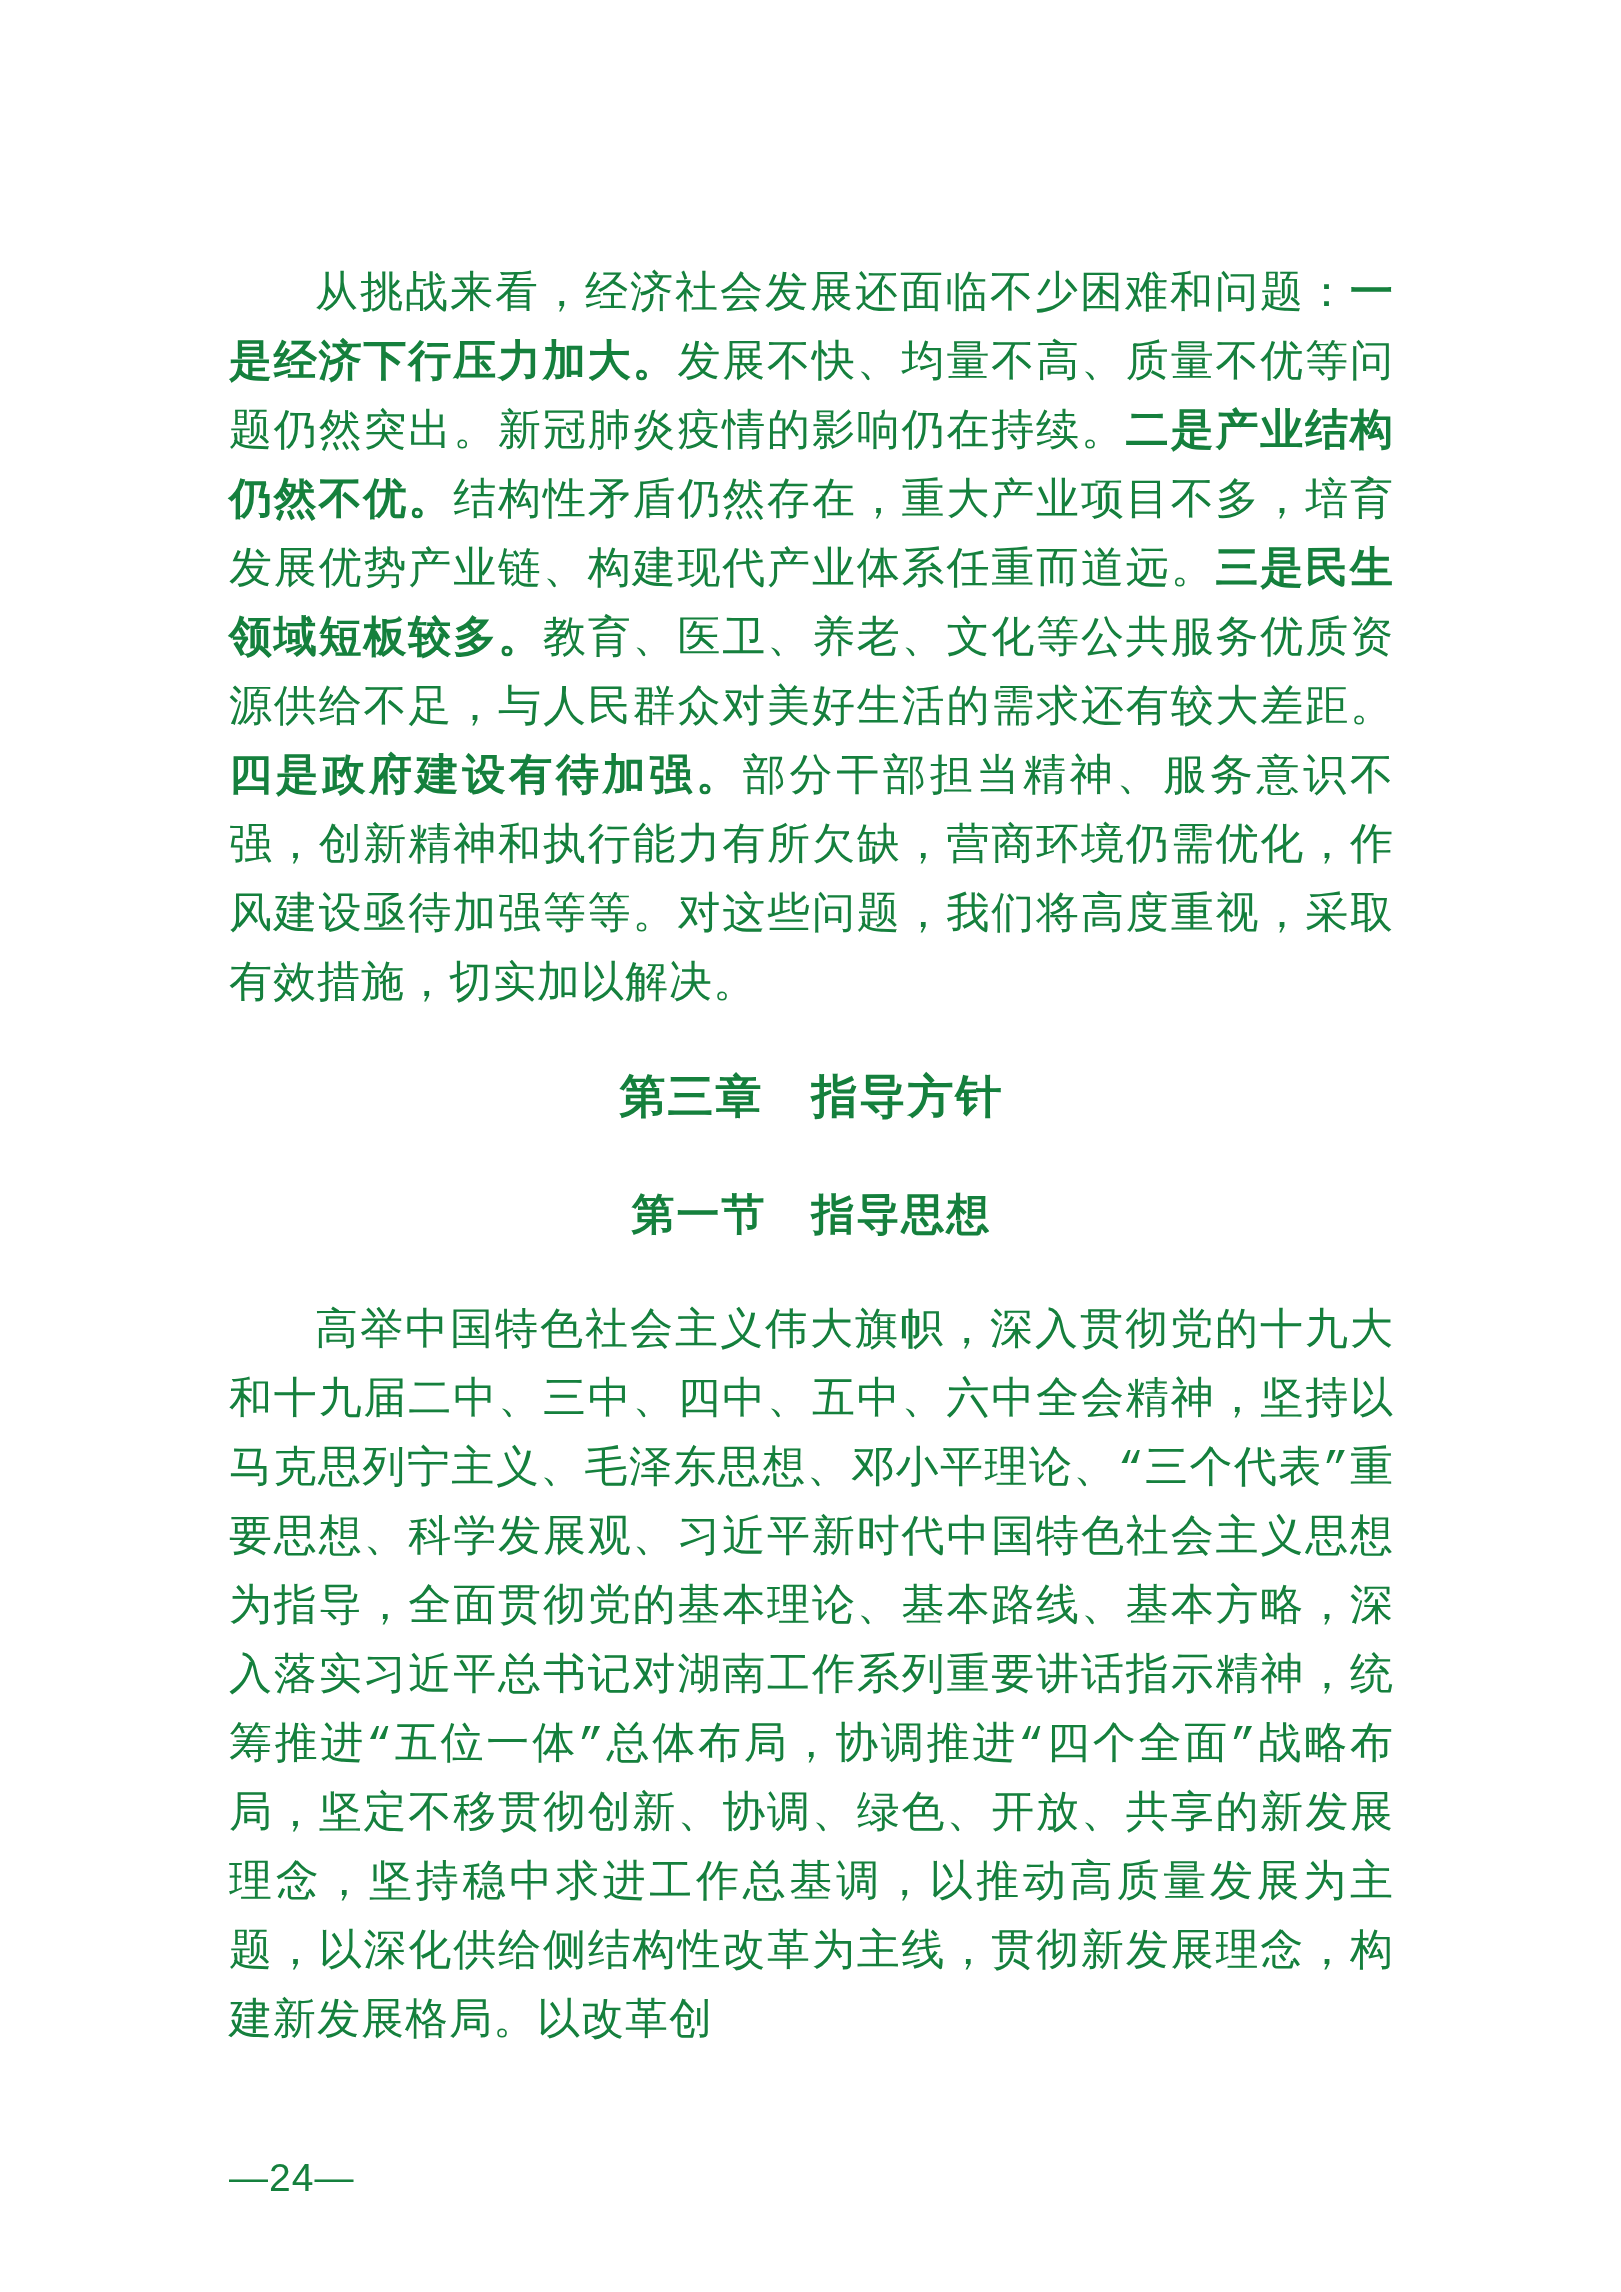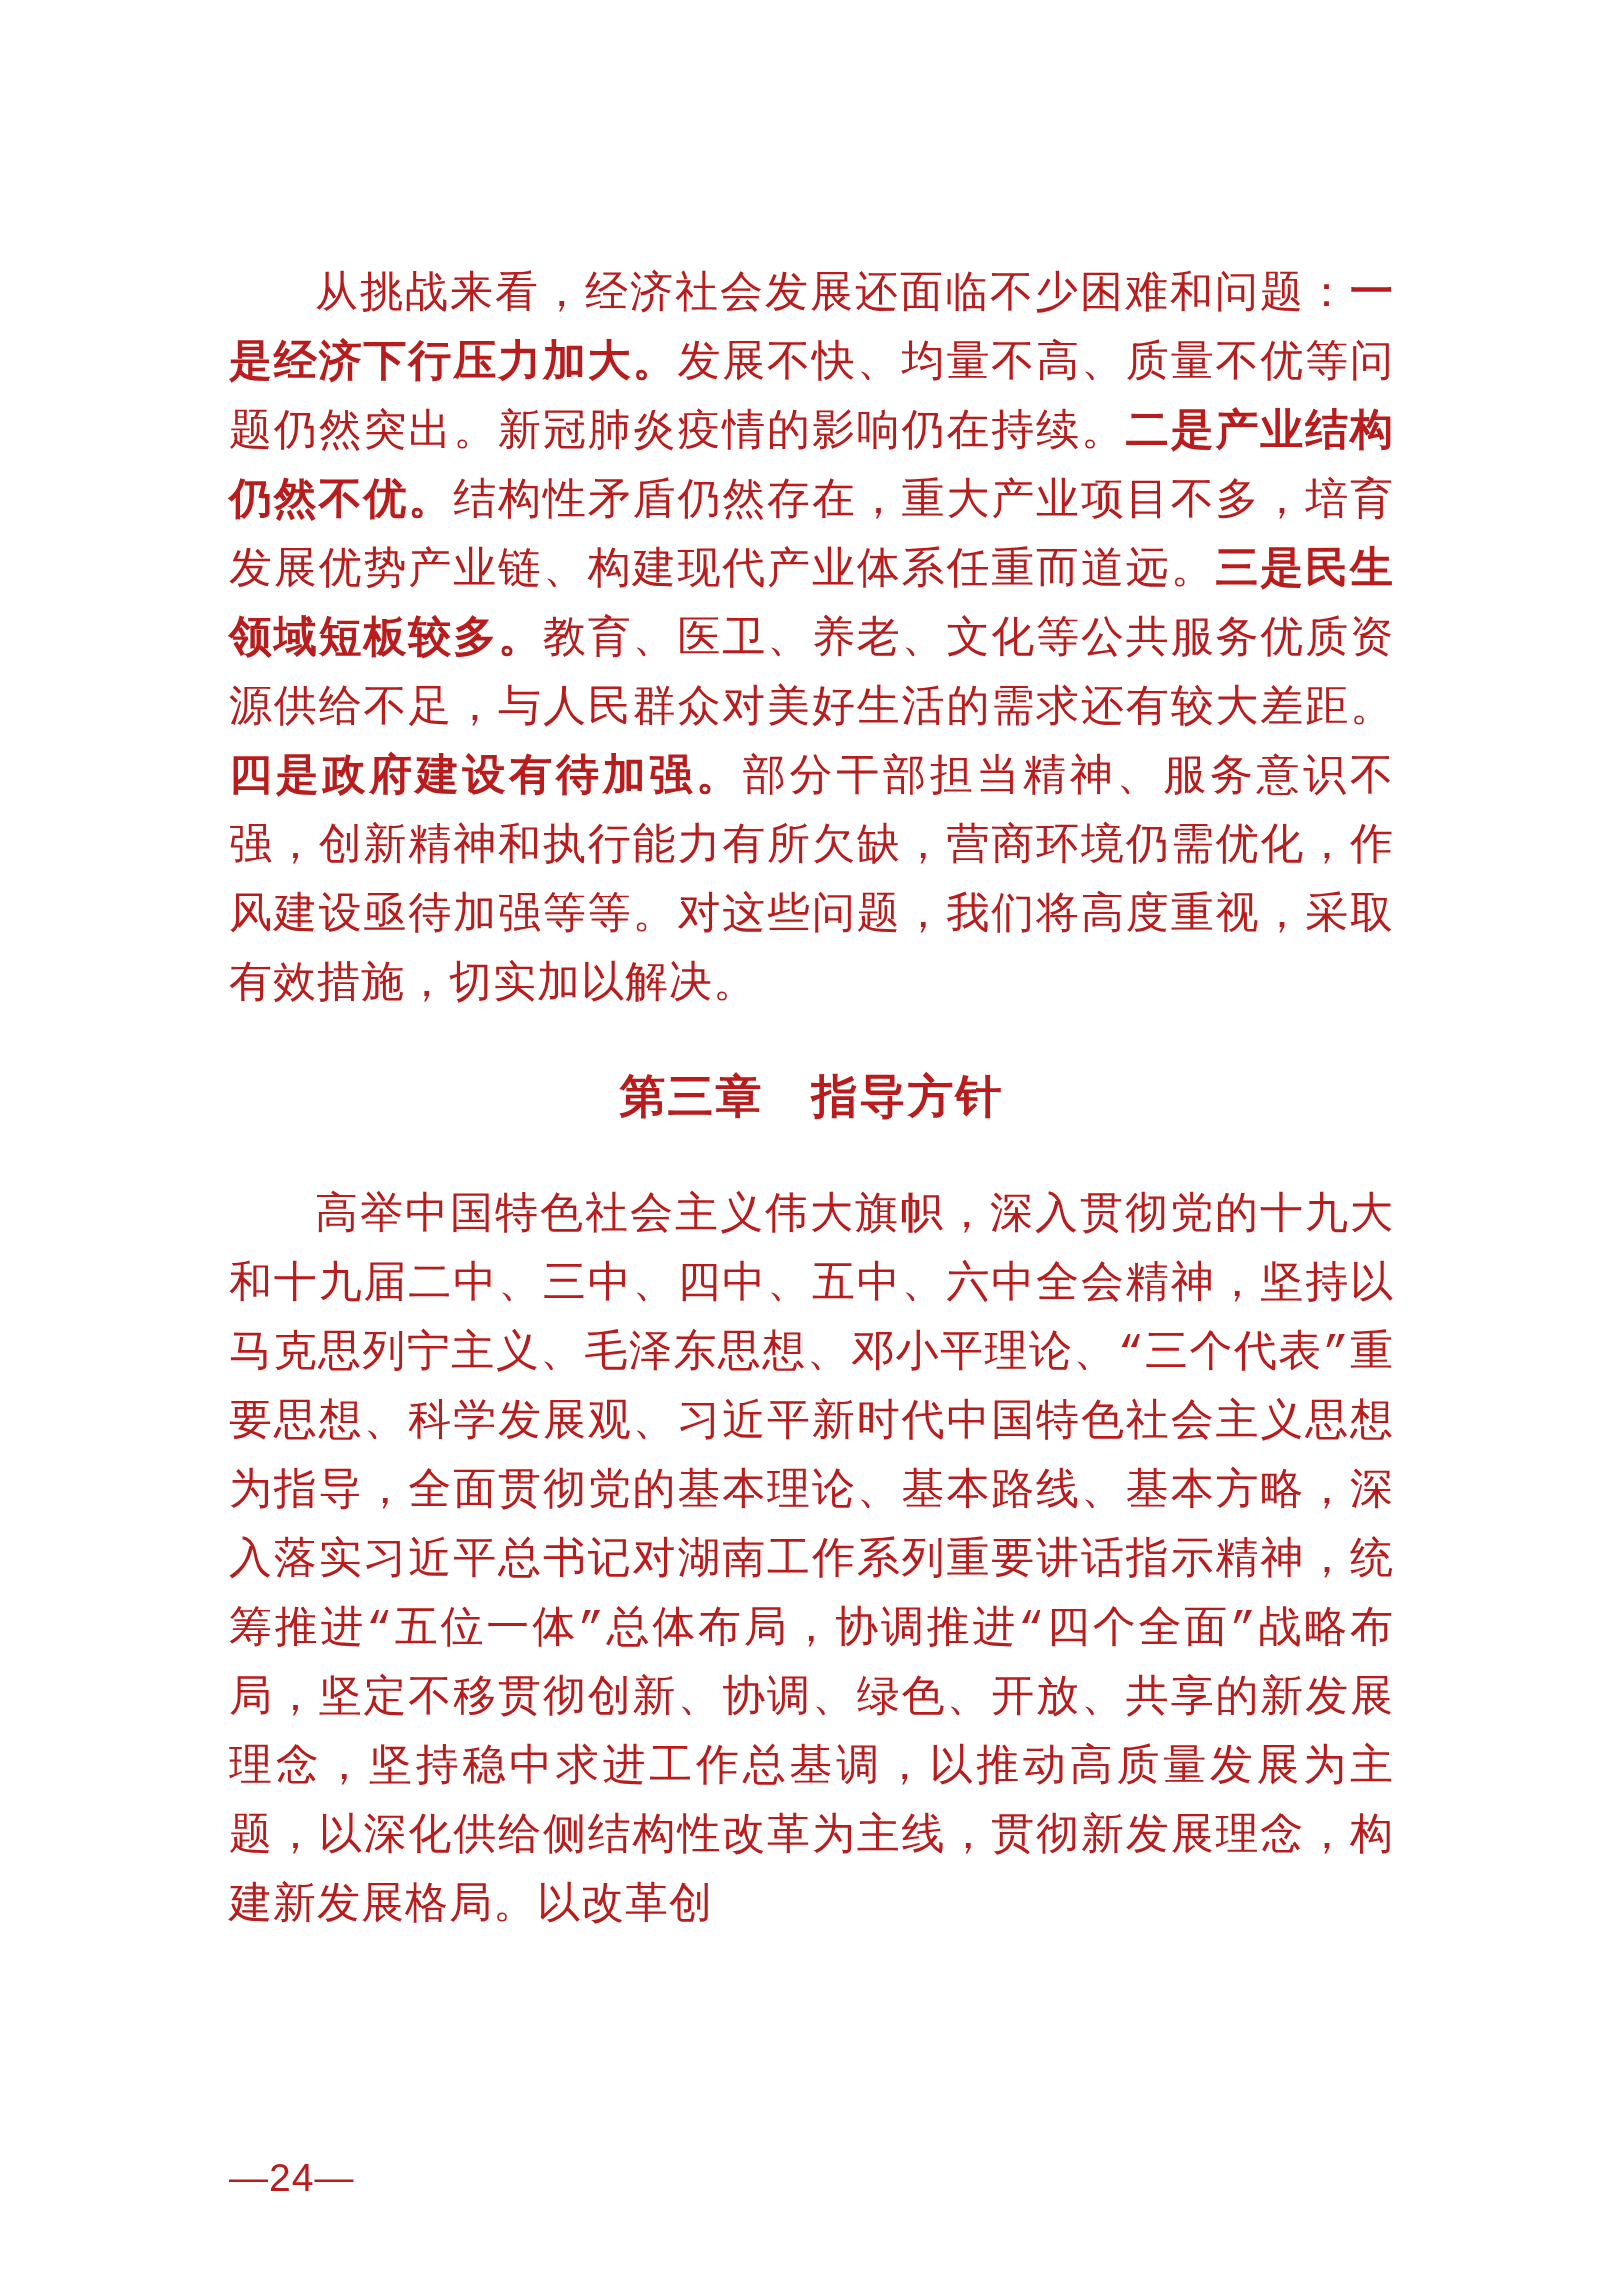--- a/index.html
+++ b/index.html
@@ -8,21 +8,21 @@
     background: #ffffff;
   }
   .page {
     position: relative;
     width: 1621px;
     height: 2293px;
     margin: 0 auto;
     background: #ffffff;
     box-sizing: border-box;
     padding: 257px 227px 0 229px;
-    color: #b91c1c;
+    color: #15803d;
     font-family: "Liberation Serif", "DejaVu Serif", serif;
   }
   .body-text {
     margin: 0;
     font-size: 43px;
     line-height: 69px;
     text-align: justify;
     text-justify: inter-ideograph;
     text-indent: 2em;
     letter-spacing: 1px;
@@ -65,19 +65,20 @@
 </style>
 </head>
 <body>
 
 <div class="page">
 
   <p class="body-text"><span>从挑战来看，经济社会发展还面临不少困难和问题：</span><strong>一是经济下行压力加大。</strong><span>发展不快、均量不高、质量不优等问题仍然突出。新冠肺炎疫情的影响仍在持续。</span><strong>二是产业结构仍然不优。</strong><span>结构性矛盾仍然存在，重大产业项目不多，培育发展优势产业链、构建现代产业体系任重而道远。</span><strong>三是民生领域短板较多。</strong><span>教育、医卫、养老、文化等公共服务优质资源供给不足，与人民群众对美好生活的需求还有较大差距。</span><strong>四是政府建设有待加强。</strong><span>部分干部担当精神、服务意识不强，创新精神和执行能力有所欠缺，营商环境仍需优化，作风建设亟待加强等等。对这些问题，我们将高度重视，采取有效措施，切实加以解决。</span></p>
 
   <h2 class="chapter-heading">第三章　指导方针</h2>
 
+  <h3 class="section-heading">第一节　指导思想</h3>
 
   <p class="body-text paragraph-second">高举中国特色社会主义伟大旗帜，深入贯彻党的十九大和十九届二中、三中、四中、五中、六中全会精神，坚持以马克思列宁主义、毛泽东思想、邓小平理论、“三个代表”重要思想、科学发展观、习近平新时代中国特色社会主义思想为指导，全面贯彻党的基本理论、基本路线、基本方略，深入落实习近平总书记对湖南工作系列重要讲话指示精神，统筹推进“五位一体”总体布局，协调推进“四个全面”战略布局，坚定不移贯彻创新、协调、绿色、开放、共享的新发展理念，坚持稳中求进工作总基调，以推动高质量发展为主题，以深化供给侧结构性改革为主线，贯彻新发展理念，构建新发展格局。以改革创</p>
 
   <div class="page-number">—24—</div>
 
 </div>
 
 
 </body></html>

